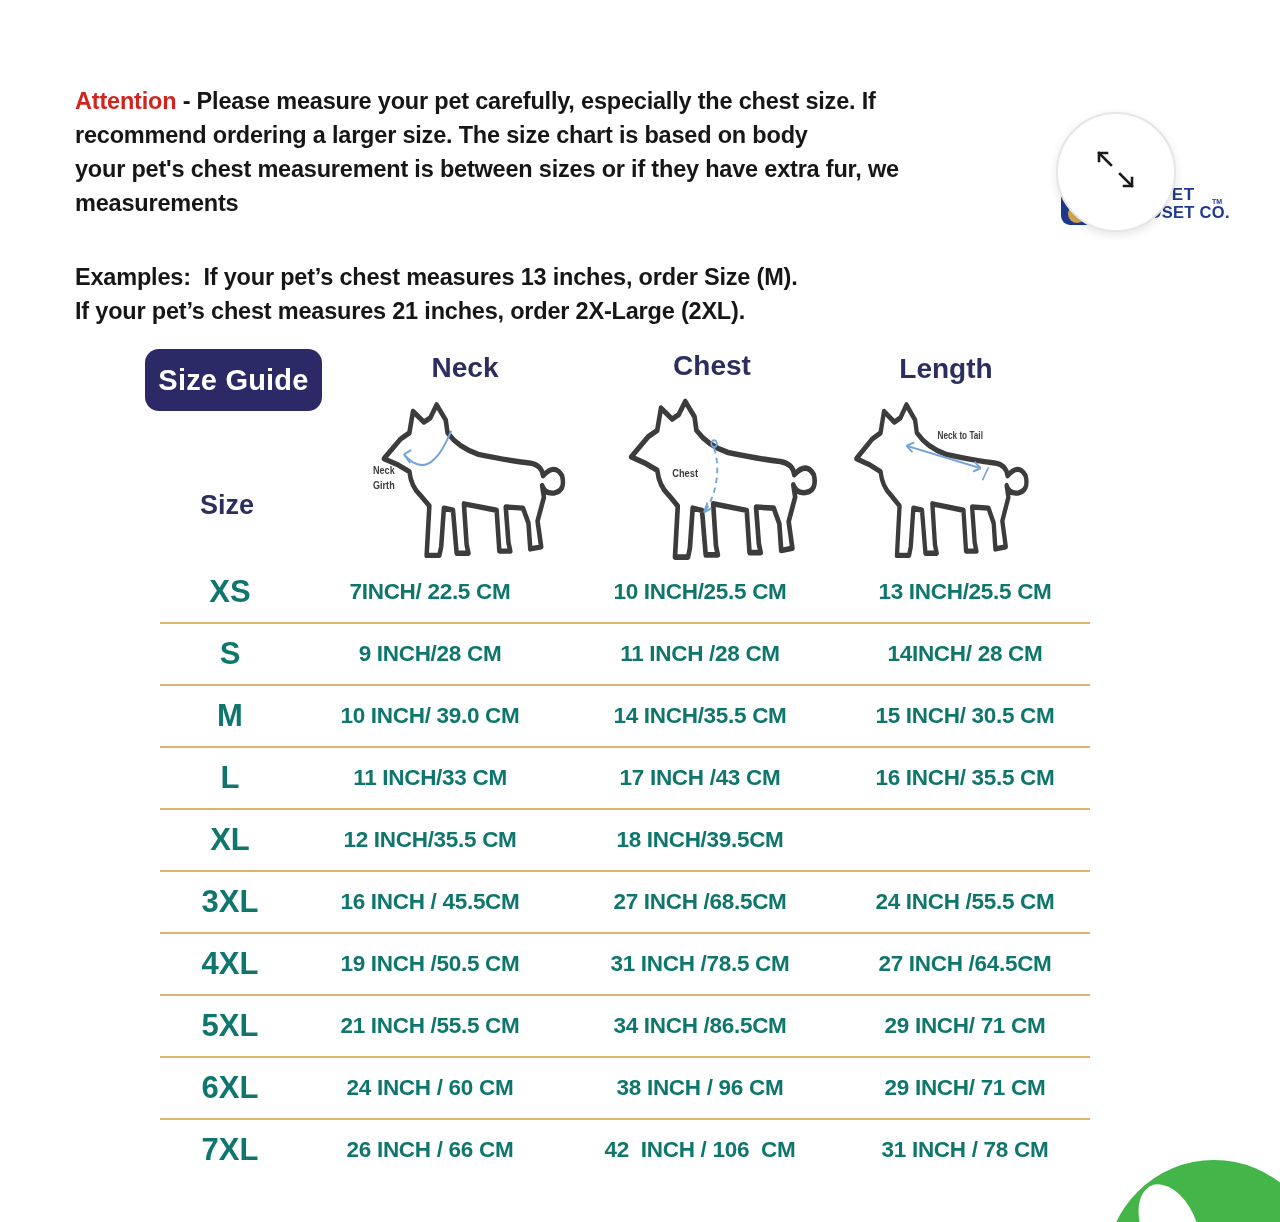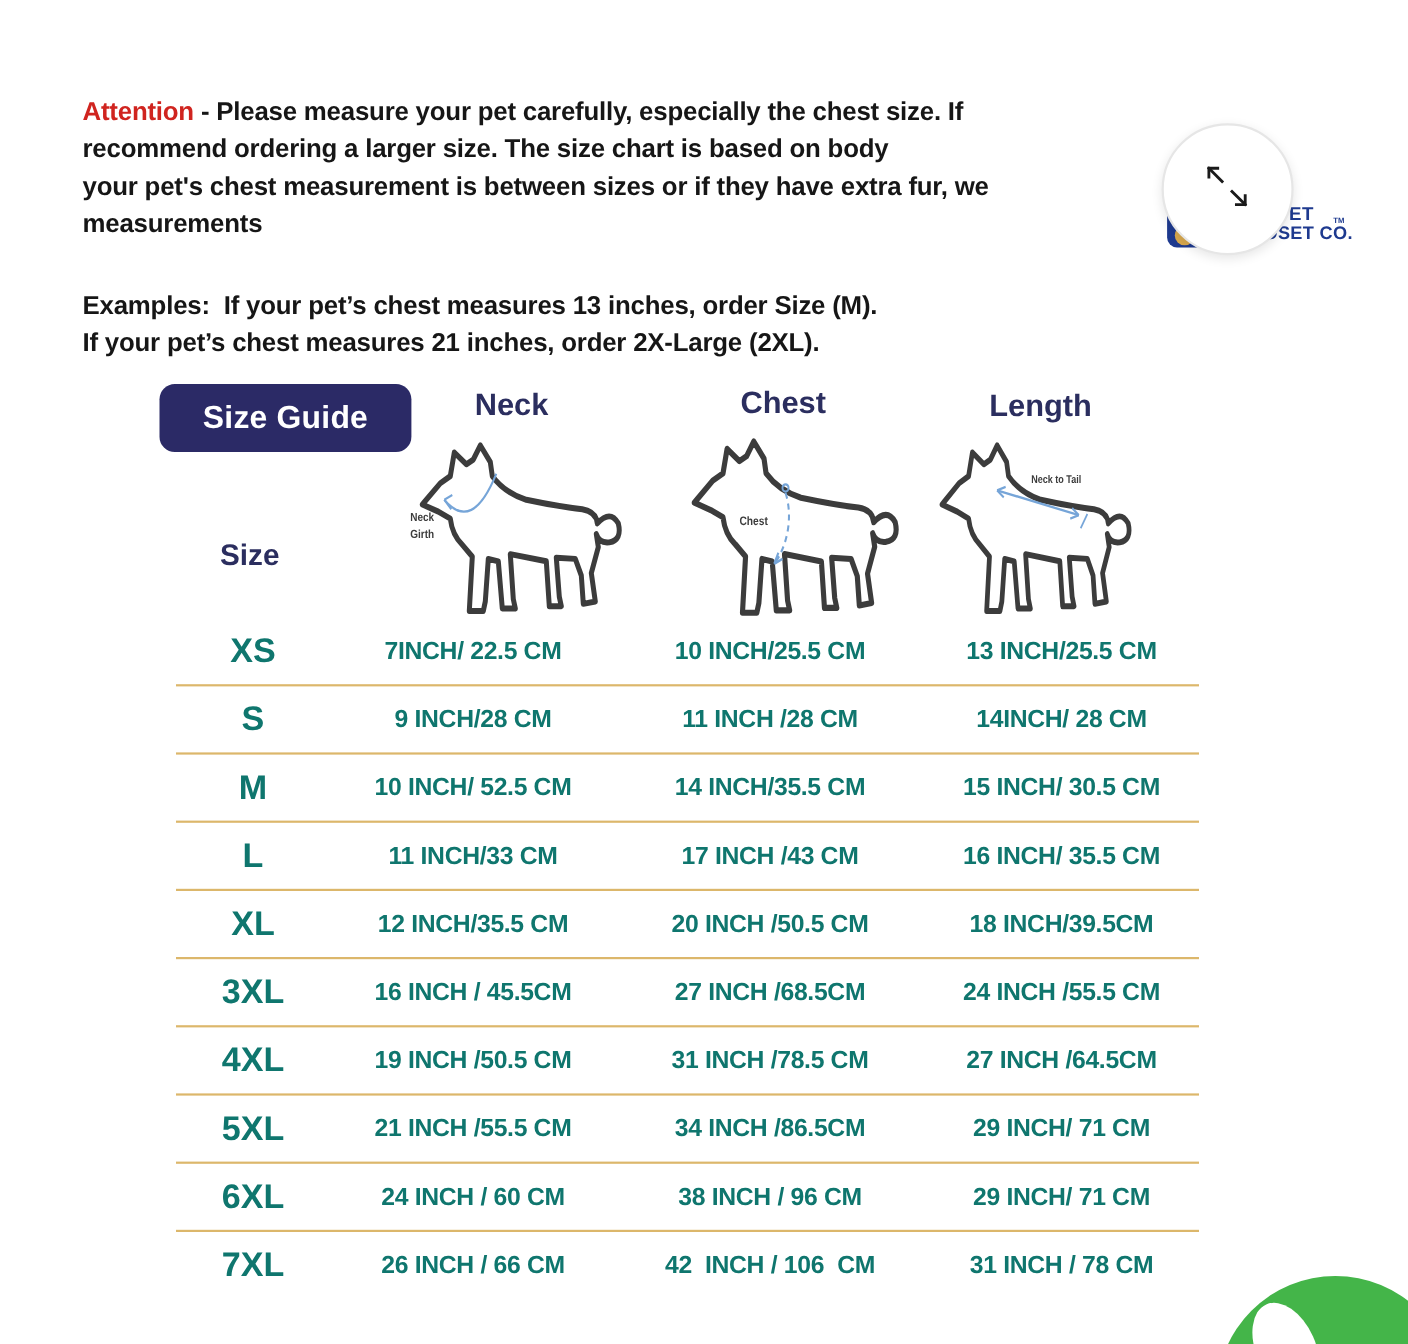--- a/index.html
+++ b/index.html
@@ -26,21 +26,21 @@
   }
   .logo { left:1060px; top:180px; width:170px; height:52px; z-index:1; }
   .logo-word1 { position:absolute; left:100px; top:5px; font-size:17px; font-weight:900;
     color:#1e3a8f; letter-spacing:0.5px; }
   .logo-word2 { position:absolute; left:66px; top:23px; font-size:16.5px; font-weight:900;
     color:#1e3a8f; letter-spacing:0.3px; white-space:nowrap; }
   .logo-tm { position:absolute; left:152px; top:18px; font-size:7px; font-weight:700; color:#1e3a8f; }
 
   
   .badge {
-    left:145px; top:349px; width:229px; height:62px; border-radius:14px;
+    left:145px; top:349px; width:177px; height:62px; border-radius:14px;
     background:#2b2a66; color:#ffffff; font-size:29px; font-weight:700;
     display:flex; align-items:center; justify-content:center; letter-spacing:0.2px;
   }
   .col-head { color:#2b2e5f; font-weight:700; font-size:28px; width:140px; text-align:center; }
   .head-neck   { left:395px; top:352px; }
   .head-chest  { left:642px; top:350px; }
   .head-length { left:876px; top:353px; }
   .size-label { left:200px; top:490px; width:110px; text-align:left;
     color:#2b2e5f; font-weight:700; font-size:27px; }
 
@@ -165,34 +165,33 @@
       <div class="tcell tcell-length">13 INCH/25.5 CM</div>
     </div>
     <div class="trow">
       <div class="tcell tcell-size">S</div>
       <div class="tcell tcell-neck">9 INCH/28 CM</div>
       <div class="tcell tcell-chest">11 INCH /28 CM</div>
       <div class="tcell tcell-length">14INCH/ 28 CM</div>
     </div>
     <div class="trow">
       <div class="tcell tcell-size">M</div>
-      <div class="tcell tcell-neck">10 INCH/ 52.5 CM</div>
+      <div class="tcell tcell-neck">10 INCH/ 39.0 CM</div>
       <div class="tcell tcell-chest">14 INCH/35.5 CM</div>
       <div class="tcell tcell-length">15 INCH/ 30.5 CM</div>
     </div>
     <div class="trow">
       <div class="tcell tcell-size">L</div>
       <div class="tcell tcell-neck">11 INCH/33 CM</div>
       <div class="tcell tcell-chest">17 INCH /43 CM</div>
       <div class="tcell tcell-length">16 INCH/ 35.5 CM</div>
     </div>
     <div class="trow">
       <div class="tcell tcell-size">XL</div>
       <div class="tcell tcell-neck">12 INCH/35.5 CM</div>
-      <div class="tcell tcell-chest">20 INCH /50.5 CM</div>
       <div class="tcell tcell-length">18 INCH/39.5CM</div>
     </div>
     <div class="trow">
       <div class="tcell tcell-size">3XL</div>
       <div class="tcell tcell-neck">16 INCH / 45.5CM</div>
       <div class="tcell tcell-chest">27 INCH /68.5CM</div>
       <div class="tcell tcell-length">24 INCH /55.5 CM</div>
     </div>
     <div class="trow">
       <div class="tcell tcell-size">4XL</div>

